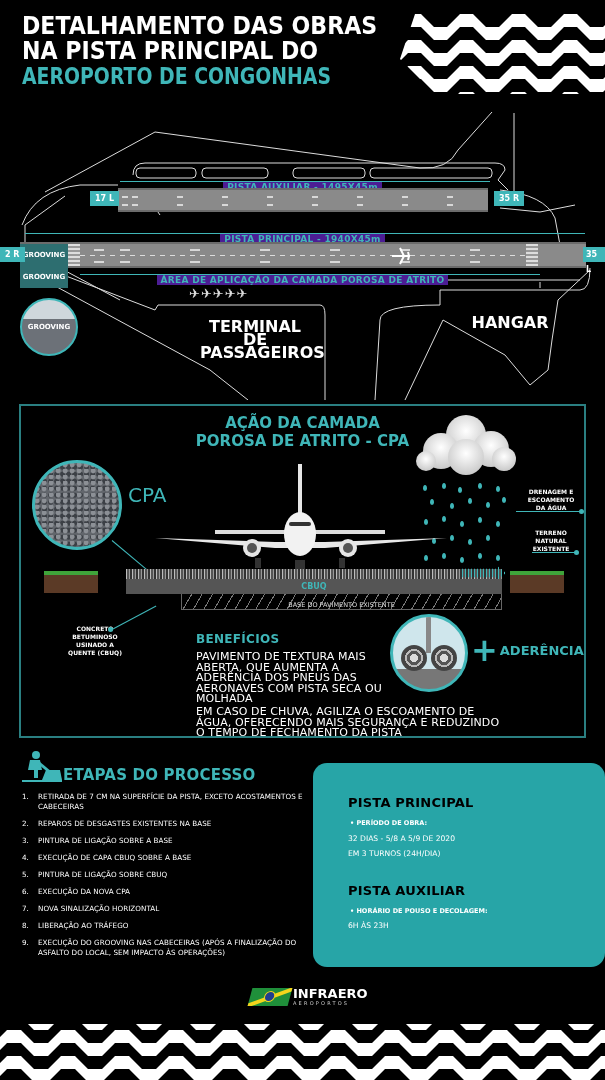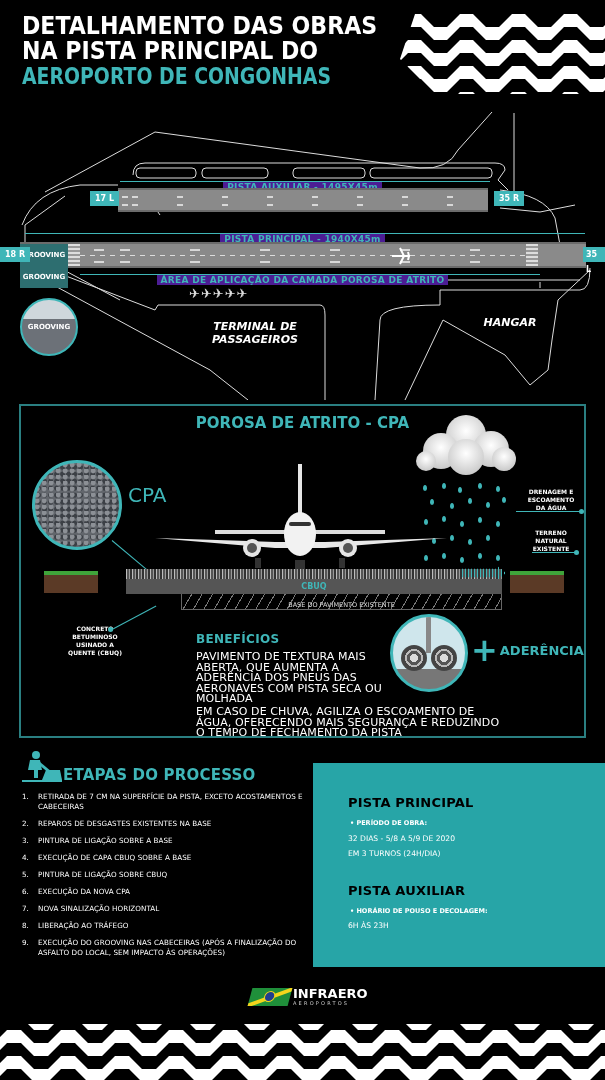--- a/index.html
+++ b/index.html
@@ -13,21 +13,21 @@
   .pattern-bottom { left: 0; top: 1024px; width: 605px; height: 56px; }
 
   
   .runway { background: #8a8a8a; border-top: 2px solid #6b6b6b; border-bottom: 2px solid #6b6b6b; }
   .rw-aux { left: 118px; top: 188px; width: 370px; height: 24px; }
   .rw-main { left: 20px; top: 242px; width: 566px; height: 26px; }
   .rw-groove { top: 0; height: 100%; background: #2d6e70; color: #fff; font-size: 7px; font-weight: bold; display: flex; align-items: center; justify-content: center; }
   .rw-tag { background: #3fb6b8; color: #fff; font-size: 8px; font-weight: bold; height: 15px; line-height: 15px; padding: 0 5px; }
   .dim-line { height: 1px; background: #3fb6b8; }
   .dim-label { background: #4c1d95; color: #3fb6b8; font-size: 9px; font-weight: bold; padding: 0 4px; white-space: nowrap; letter-spacing: 0.3px; }
-  .map-label { font-size: 11px; font-weight: bold; color: #fff; text-align: center; line-height: 13px; font-style: italic; }
+  .map-label { font-size: 16px; font-weight: bold; color: #fff; text-align: center; line-height: 13px; }
 
   
   .cpa-box { left: 19px; top: 404px; width: 567px; height: 334px; border: 2px solid #2a7f81; }
   .cpa-title { left: 0; width: 605px; top: 414px; text-align: center; color: #3fb6b8; font-weight: bold; font-size: 15px; line-height: 18px; }
   .cpa-circle { left: 32px; top: 460px; width: 90px; height: 90px; border-radius: 50%; border: 3px solid #3fb6b8;
     background: radial-gradient(circle at 30% 30%, #8c9096 0 2px, transparent 3px) 0 0/7px 6px, radial-gradient(circle at 60% 60%, #3c4046 0 2px, transparent 3px) 0 0/6px 7px, #62666c; }
   .cpa-label { left: 128px; top: 483px; font-size: 20px; font-weight: normal; color: #3fb6b8; }
   .layer-cpa { left: 126px; top: 569px; width: 376px; height: 10px; background: repeating-linear-gradient(90deg,#bdbdbd 0 1px,#555 1px 3px,#999 3px 4px,#333 4px 6px); }
   .layer-cbuq { left: 126px; top: 579px; width: 376px; height: 15px; background: #555; color: #3fb6b8; font-size: 8px; font-weight: bold; text-align: center; line-height: 15px; }
   .layer-base { left: 181px; top: 594px; width: 321px; height: 16px; border: 1px solid #666; border-top: none; background: repeating-linear-gradient(120deg, transparent 0 8px, #777 8px 9px); color: #ddd; font-size: 6.5px; text-align: center; line-height: 22px; }
@@ -41,21 +41,21 @@
   .benef-title { left: 196px; top: 632px; color: #3fb6b8; font-weight: bold; font-size: 12px; letter-spacing: 0.3px; }
   .benef-text { font-size: 11px; color: #fff; line-height: 10.5px; letter-spacing: 0.1px; }
   .aderencia { left: 471px; top: 638px; color: #3fb6b8; font-weight: bold; font-size: 13px; display: flex; align-items: center; gap: 2px; }
   .aderencia .plus { font-size: 32px; line-height: 24px; font-weight: bold; }
 
   
   .etapas-title { left: 63px; top: 766px; color: #3fb6b8; font-weight: bold; font-size: 15px; letter-spacing: 0.2px; }
   .steps { left: 22px; top: 792px; width: 300px; }
   .step { display: flex; font-size: 7.2px; line-height: 10px; color: #fff; margin-bottom: 7px; letter-spacing: 0.05px; }
   .step .n { width: 16px; flex: none; }
-  .info-box { left: 313px; top: 763px; width: 292px; height: 204px; background: #27a5a7; }
+  .info-box { left: 313px; top: 763px; width: 292px; height: 204px; background: #27a5a7; border-radius: 14px; }
   .info-h { font-weight: bold; color: #000; font-size: 13px; letter-spacing: 0.2px; }
   .info-sub { font-weight: bold; color: #fff; font-size: 6.5px; }
   .info-txt { color: #fff; font-size: 7.6px; line-height: 12px; }
   .logo { left: 250px; top: 988px; display: flex; align-items: center; gap: 3px; }
   .logo-flag { width: 40px; height: 18px; background: #1f8f3a; transform: skewX(-15deg); position: relative; overflow: hidden; }
   .logo-word { color: #fff; font-weight: bold; font-size: 13px; line-height: 12px; }
   .logo-sub { color: #ccc; font-size: 5px; letter-spacing: 2.2px; }
 </style>
 </head>
 <body>
@@ -119,37 +119,38 @@
   <div style="position:absolute;left:48px;top:0;width:12px;height:100%;background:repeating-linear-gradient(#ddd 0 2px,#999 2px 4px)"></div>
   <div style="position:absolute;left:60px;right:60px;top:11px;height:1px;background:repeating-linear-gradient(90deg,#ddd 0 5px,transparent 5px 10px)"></div>
   <div style="position:absolute;left:60px;right:60px;top:5px;height:2px;background:repeating-linear-gradient(90deg,#d8d8d8 0 10px,transparent 10px 70px) 40px 0"></div>
   <div style="position:absolute;left:60px;right:60px;top:17px;height:2px;background:repeating-linear-gradient(90deg,#d8d8d8 0 10px,transparent 10px 70px) 40px 0"></div>
   <div style="position:absolute;right:48px;top:0;width:12px;height:100%;background:repeating-linear-gradient(#ddd 0 2px,#999 2px 4px)"></div>
   <div class="rw-groove" style="right:0;width:48px">GROOVING</div>
   <svg style="position:absolute;left:370px;top:2px" width="22" height="20" viewBox="0 0 22 20">
     <path d="M2,10 L20,10 M10,2 L14,10 L10,18 M18,6 L19,10 L18,14" stroke="#fff" stroke-width="2" fill="none"></path>
   </svg>
 </div>
-<div class="abs rw-tag" style="left:0;top:247px">18 R</div>
+<div class="abs rw-tag" style="left:0;top:247px">2 R</div>
 <div class="abs rw-tag" style="left:583px;top:247px;padding:0 3px">35 L</div>
 
 <div class="abs dim-line" style="left:80px;top:274px;width:460px"></div>
 <div class="abs" style="left:0;width:605px;top:268px;text-align:center">
   <span class="dim-label">ÁREA DE APLICAÇÃO DA CAMADA POROSA DE ATRITO</span>
 </div>
 
 <div class="abs" style="left:20px;top:298px;width:58px;height:58px;border-radius:50%;border:2px solid #3fb6b8;background:linear-gradient(#cfd7dc 0 35%, #6c7178 35% 100%);display:flex;align-items:center;justify-content:center">
   <span style="font-size:7px;font-weight:bold;color:#fff">GROOVING</span>
 </div>
 <div class="abs" style="left:189px;top:286px;font-size:13px;color:#ddd;letter-spacing:1px">✈✈✈✈✈</div>
 <div class="abs map-label" style="left:200px;top:320px;width:110px">TERMINAL DE PASSAGEIROS</div>
 <div class="abs map-label" style="left:470px;top:316px;width:80px">HANGAR</div>
 
 <div class="abs cpa-box"></div>
 <div class="abs cpa-title">
+  <div>AÇÃO DA CAMADA</div>
   <div>POROSA DE ATRITO - CPA</div>
 </div>
 <div class="abs cpa-circle"></div>
 <div class="abs cpa-label">CPA</div>
 <div class="abs leader" style="left:112px;top:540px;width:50px;transform:rotate(40deg)"></div>
 
 <svg class="abs cloud" viewBox="0 0 100 62">
   <defs>
       <radialGradient id="cg" cx="50%" cy="40%" r="60%">
         <stop offset="0" stop-color="#ffffff"></stop>

